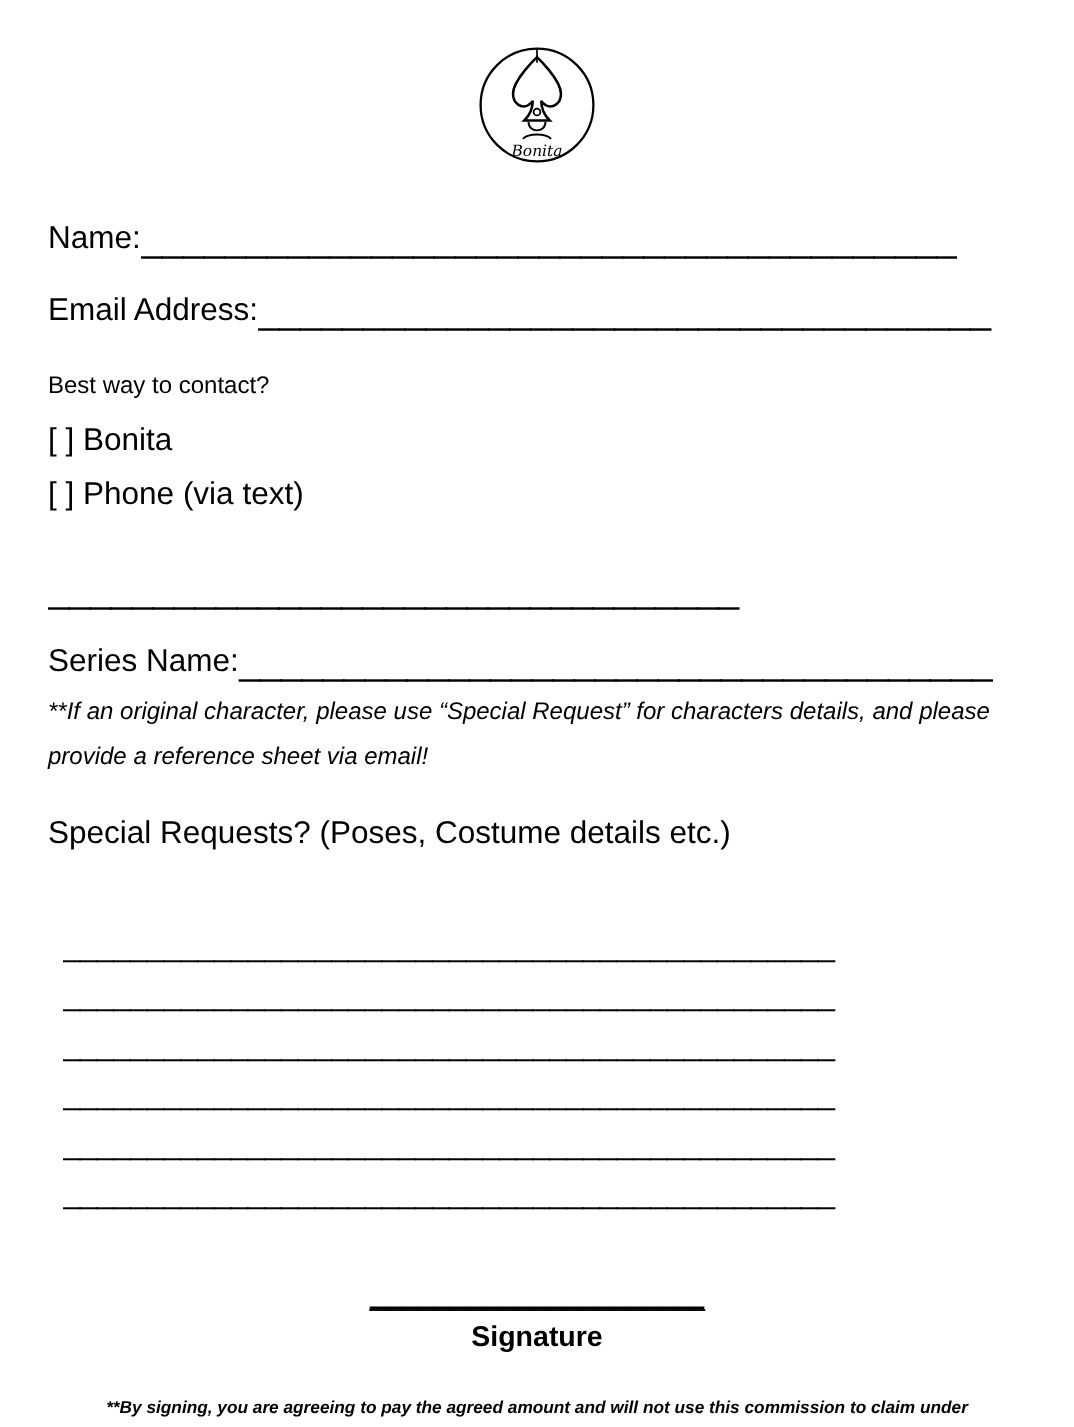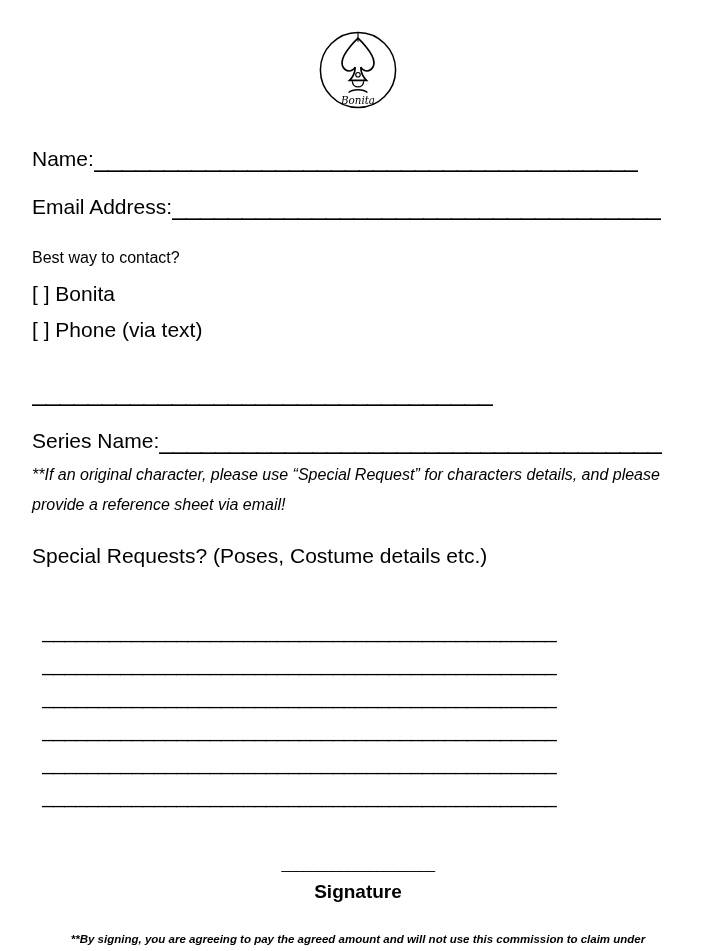--- a/index.html
+++ b/index.html
@@ -92,23 +92,24 @@
     white-space: nowrap;
     height: 33px;
   }
 
   
   .sig-wrap {
     margin-top: 40px;
     text-align: center;
   }
   .sig-rule {
-    font-size: 14px;
+    font-size: 20px;
     letter-spacing: -0.5px;
     line-height: 24px;
+    text-decoration: underline;
   }
   .sig-label {
     font-size: 19px;
     font-weight: bold;
     line-height: 28px;
     margin-top: 2px;
   }
 
   
   .footer {

